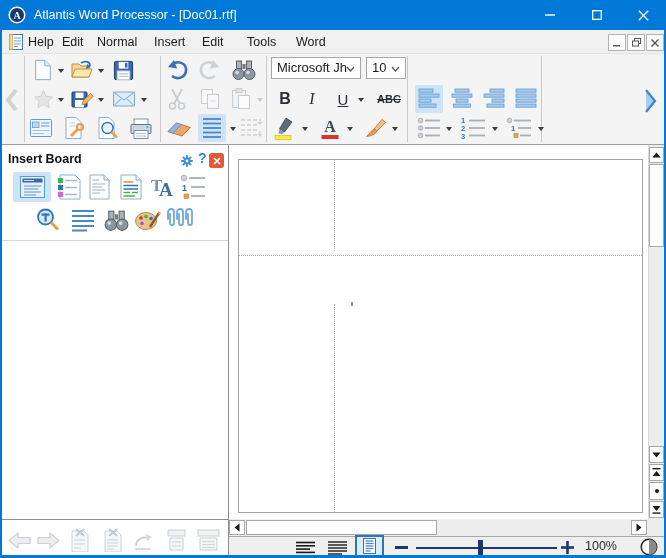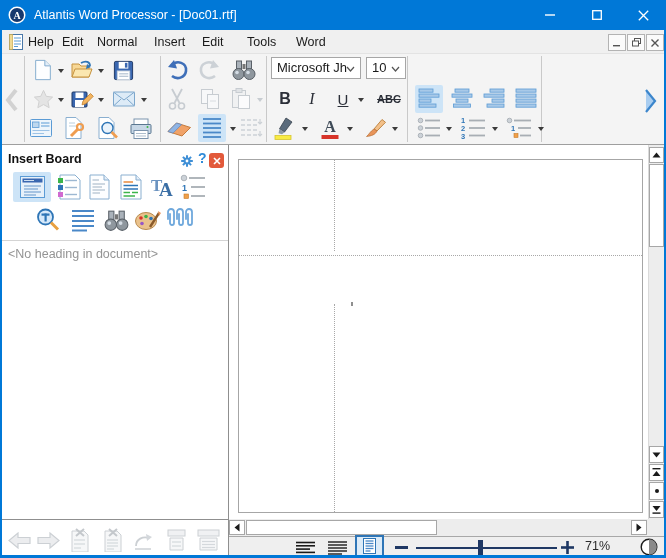--- a/index.html
+++ b/index.html
@@ -590,21 +590,20 @@
         <svg width="28" height="26" viewBox="0 0 28 26">
           <g fill="none" stroke="#6fa8dc" stroke-width="1.8" stroke-linecap="round">
             <path d="M3 12V5a3 3 0 016 0v11a2 2 0 01-4 0V7"></path>
             <path d="M12 12V5a3 3 0 016 0v11a2 2 0 01-4 0V7"></path>
             <path d="M21 12V5a3 3 0 016 0v11a2 2 0 01-4 0V7"></path>
           </g>
         </svg>
       </div>
 
     <div class="cb-divider"></div>
-    <span class="cb-empty">&lt;No heading in document&gt;</span>
   </div>
 
   <div class="workspace">
     <div class="page"></div>
     <div class="dotv" style="left:105px;top:15px;height:91px"></div>
     <div class="doth" style="left:10px;top:110px;width:403px"></div>
     <div class="dotv" style="left:105px;top:159px;height:208px"></div>
     <div class="caret" style="left:122px;top:157px"></div>
   </div>
 
@@ -739,21 +738,21 @@
         </svg>
       </div>
     <div class="abs navy" style="left:167px;top:9px;width:13px;height:3px"></div>
     <div class="abs navy" style="left:188px;top:10px;width:141px;height:2px"></div>
     <div class="abs navy" style="left:250px;top:3px;width:5px;height:15px"></div>
     <svg class="abs" style="left:332px;top:3px" width="15" height="15" viewBox="0 0 15 15">
         <rect x="1" y="6.2" width="13" height="2.6" fill="#1f3864"></rect>
         <rect x="6.2" y="1" width="2.6" height="13" fill="#1f3864"></rect>
       </svg>
   </div>
-  <span class="zoom-label">71%</span>
+  <span class="zoom-label">100%</span>
   <svg class="abs" style="left:640px;top:538px" width="18" height="18" viewBox="0 0 18 18">
       <circle cx="9" cy="9" r="7.8" fill="#fff" stroke="#1a1a1a" stroke-width="1.4"></circle>
       <path d="M9 1.2a7.8 7.8 0 010 15.6z" fill="#8a8a8a"></path>
     </svg>
 
   <div class="panel-border"></div>
   <div class="edge" style="left:0;top:30px;width:2px;height:528px"></div>
   <div class="edge" style="left:664px;top:30px;width:2px;height:528px"></div>
   <div class="edge" style="left:0;top:555px;width:666px;height:3px"></div>
 

